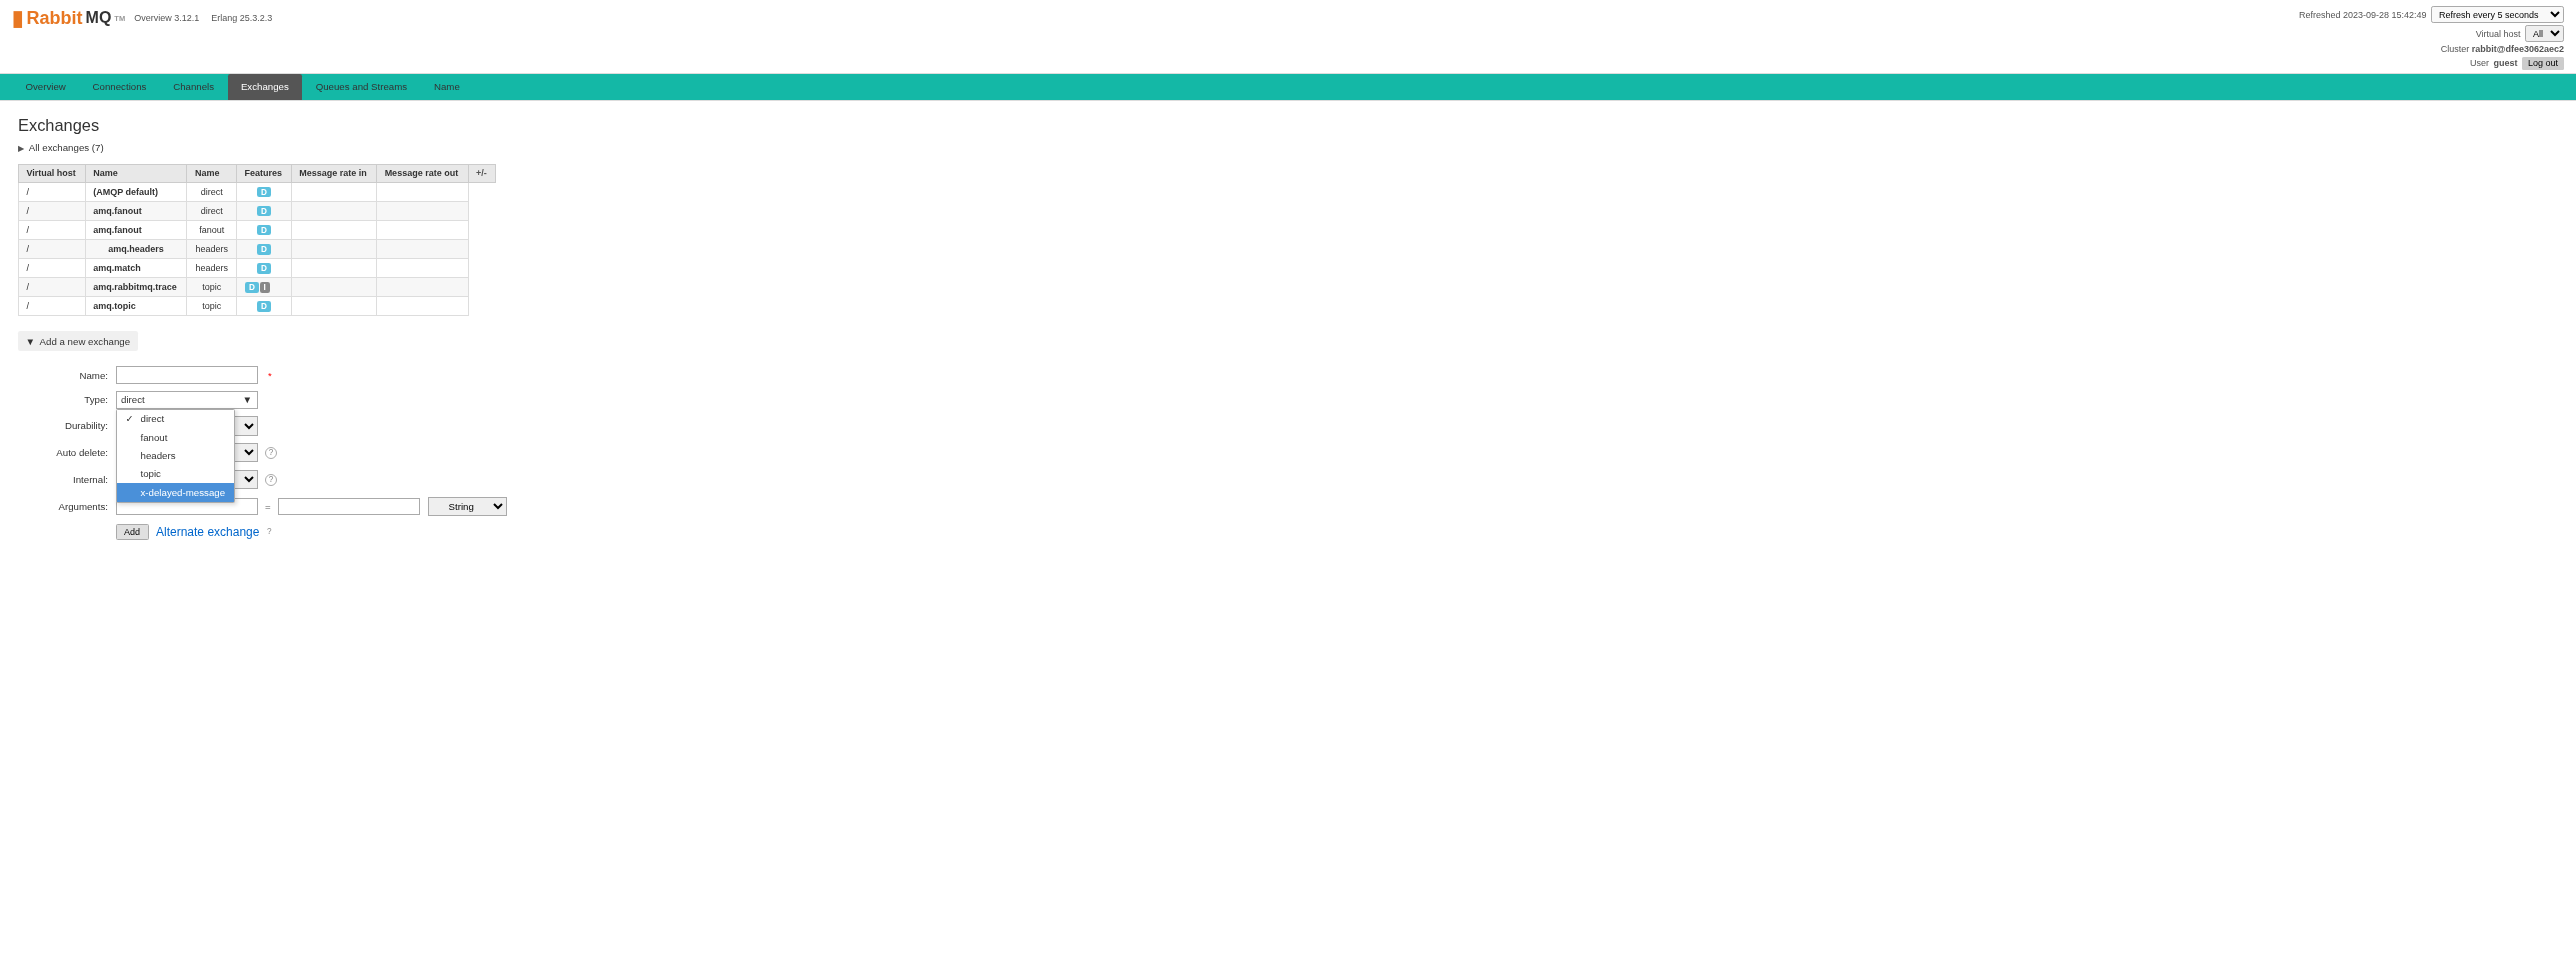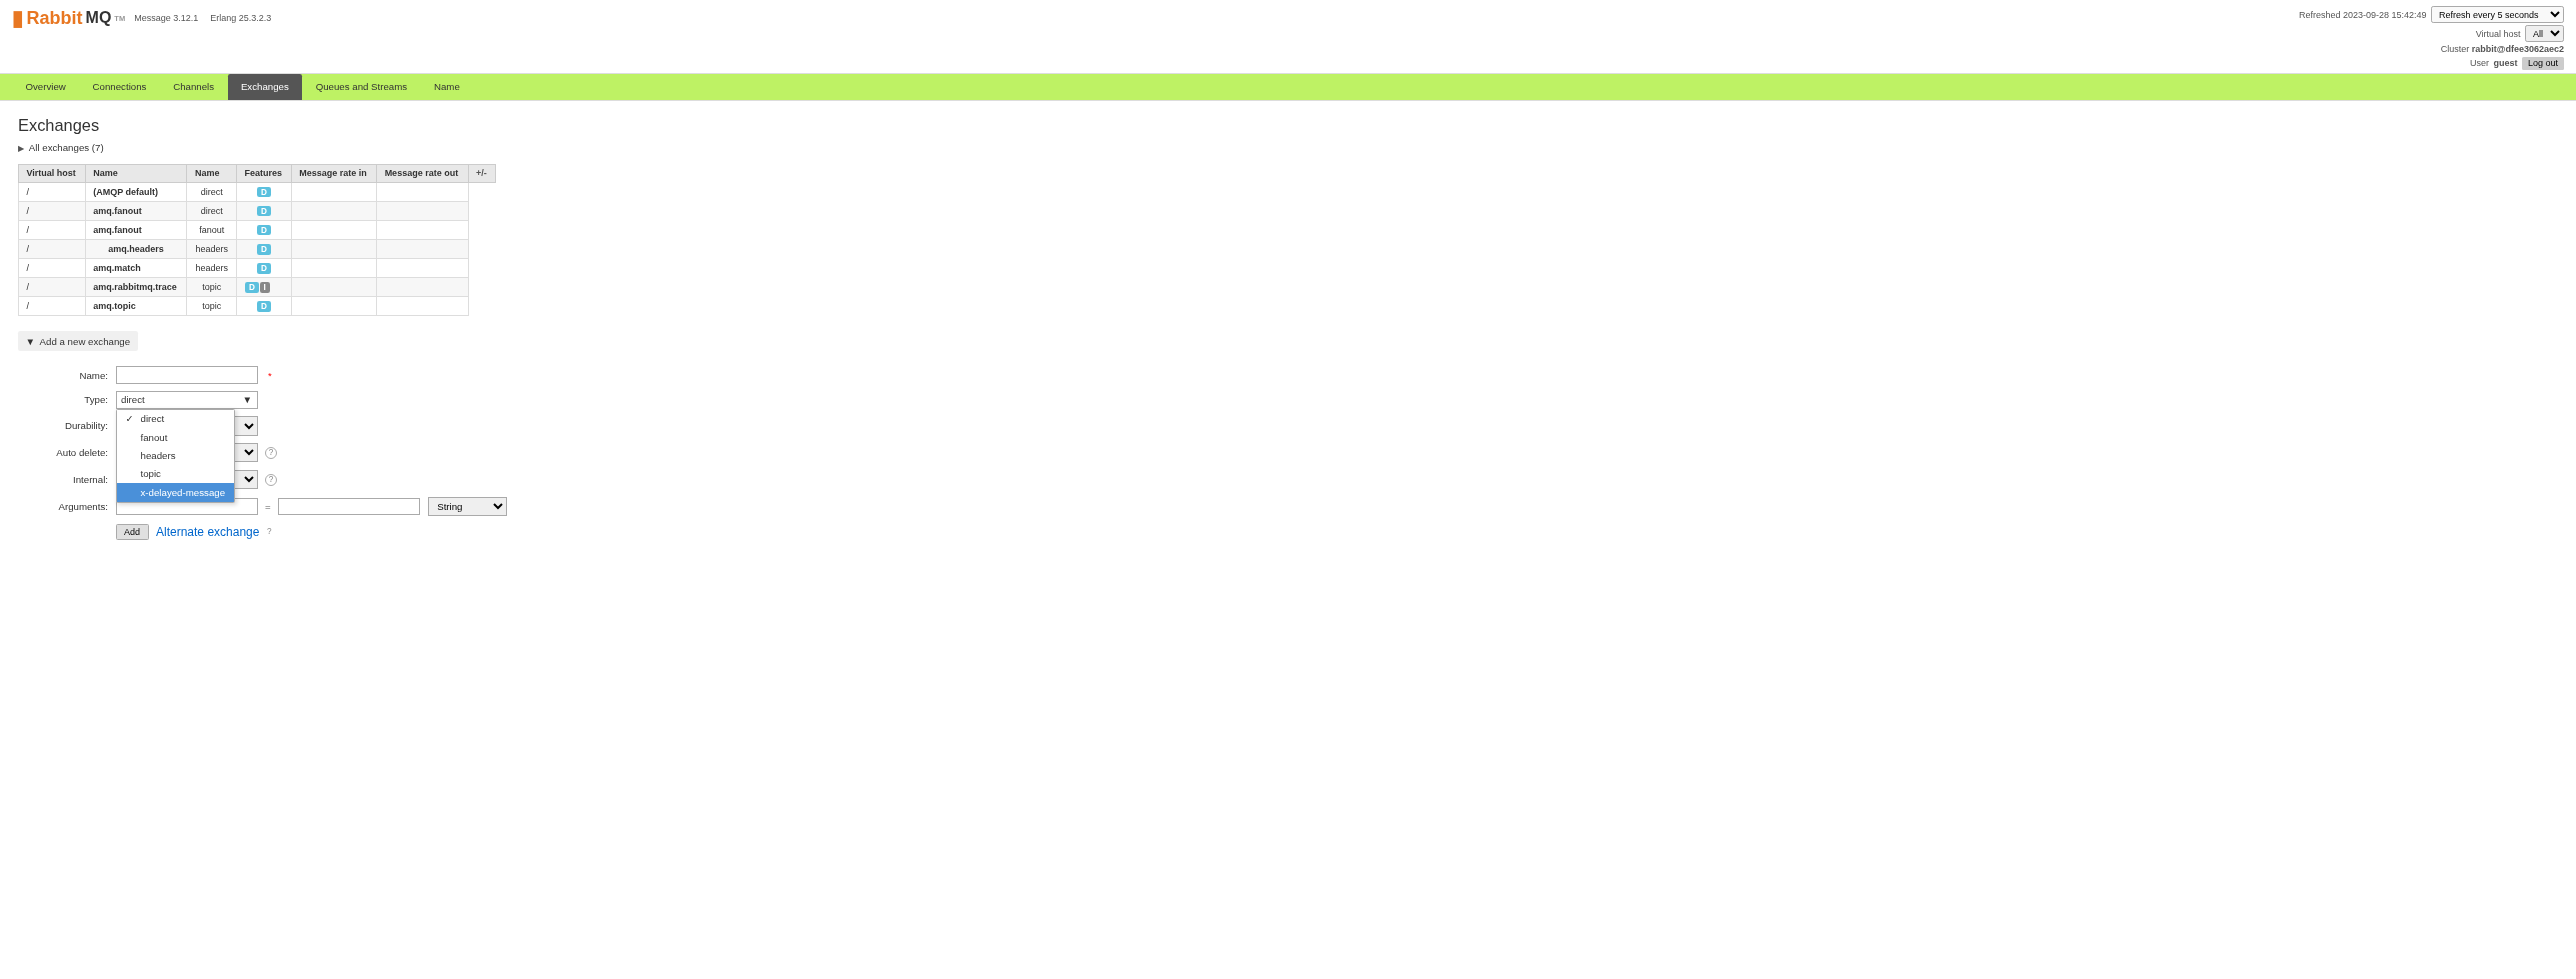--- a/index.html
+++ b/index.html
@@ -25,21 +25,21 @@
     #refresh-row { display: flex; align-items: center; justify-content: flex-end; gap: 4.5px; margin-bottom: 2.2px; }
     #refresh-select { font-size: 9px; padding: 1.5px 3px; border: 0.7px solid #aaa; border-radius: 2.2px; background: #f9f9f9; }
     #vhost-row { display: flex; align-items: center; justify-content: flex-end; gap: 4.5px; margin-bottom: 2.2px; }
     #vhost-select { font-size: 9px; padding: 1.5px 3px; border: 0.7px solid #aaa; border-radius: 2.2px; }
     #cluster-row { margin-bottom: 2.2px; }
     #user-row { display: flex; align-items: center; justify-content: flex-end; gap: 4.5px; }
     #logout-btn { background: #ccc; border: none; padding: 1.5px 6px; cursor: pointer; font-size: 9px; border-radius: 1.5px; }
 
     
     #nav {
-      background: #bef264;
+      background: #14b8a6;
       border-bottom: 1.5px solid #ddd;
       display: flex;
       padding: 0 12px;
     }
     .nav-item {
       padding: 7.5px 13.4px;
       cursor: pointer;
       font-size: 9.7px;
       color: #333;
       border: none;
@@ -153,41 +153,41 @@
       padding: 2.2px 4.5px;
       border: 0.7px solid #aaa;
       font-size: 9.7px;
       width: 142px;
       background: #fff;
       cursor: pointer;
       display: flex;
       justify-content: space-between;
       align-items: center;
     }
-    select.form-select { padding: 2.2px 4.5px; border: 0.7px solid #aaa; font-size: 9.7px; }
+    select.form-select { padding: 2.2px 4.5px; border: 0.7px solid #aaa; font-size: 9.7px; text-align: center; }
 
     .help-icon { color: #888; cursor: pointer; font-size: 8.2px; border: 0.7px solid #aaa; border-radius: 50%; width: 12px; height: 12px; display: inline-flex; align-items: center; justify-content: center; }
 
     .add-btn { background: #e0e0e0; border: 0.7px solid #aaa; padding: 2.2px 7.5px; cursor: pointer; font-size: 9px; border-radius: 1.5px; }
     .alt-exchange-link { color: #0066cc; text-decoration: none; font-size: 12px; }
     .help-icon-small { color: #888; cursor: pointer; font-size: 8.2px; }
   </style>
 </head>
 <body>
 
 <div id="topbar">
   <div id="logo-area">
     <div id="logo">
       <span id="logo-icon">▮</span>
       <span id="logo-rabbit">Rabbit</span>
         <span id="logo-mq">MQ</span>
         <sup id="logo-tm">TM</sup>
     </div>
     <div id="version-info">
-      <span id="version-badge-rmq" class="version-badge">Message 3.12.1</span>
+      <span id="version-badge-rmq" class="version-badge">Overview 3.12.1</span>
       <span id="version-badge-erl" class="version-badge">Erlang 25.3.2.3</span>
     </div>
   </div>
 
   <div id="topright">
     <div id="refresh-row">
       <span>Refreshed 2023-09-28 15:42:49</span>
       <select id="refresh-select">
         <option>Refresh every 5 seconds</option>
         <option>Refresh every 10 seconds</option>

